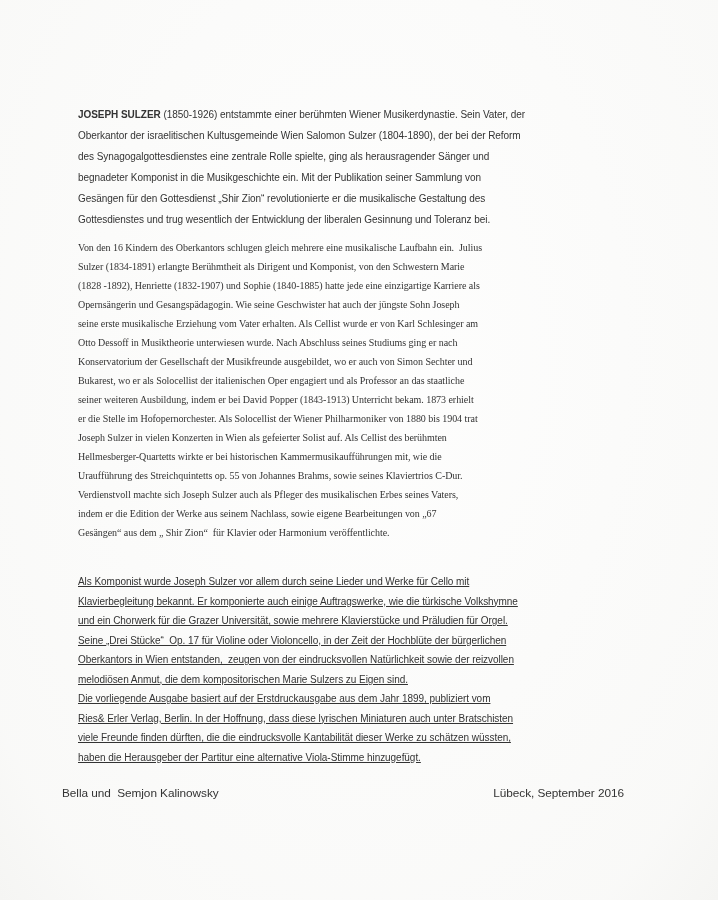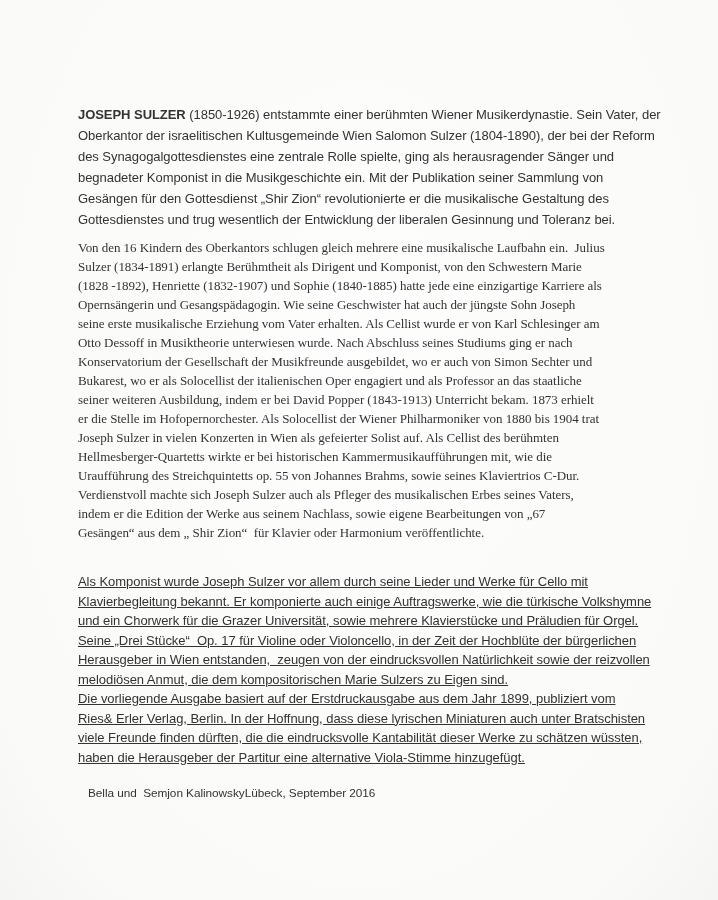--- a/index.html
+++ b/index.html
@@ -24,41 +24,42 @@
   }
   .text-column {
     position: absolute;
     left: 78px;
     width: 575px;
   }
   .para {
     position: absolute;
     left: 0;
     width: 100%;
-    font-size: 13px;
+    font-size: 10px;
     letter-spacing: -0.05px;
   }
   .line {
     white-space: pre;
   }
   #para-1 { top: 104px; }
   #para-1 .line { line-height: 21px; }
   #para-2 { top: 238px; font-family: Liberation Serif, serif; }
   #para-2 .line { line-height: 19px; }
   #para-3 { top: 572px; }
   #para-3 .line { line-height: 19.5px; text-decoration: underline; }
   .lead-bold {
     font-weight: 700;
   }
   .footer-row {
     position: absolute;
     top: 786px;
-    left: 88px;
+    left: 62px;
     width: 562px;
     display: flex;
+    justify-content: space-between;
     font-size: 11.8px;
     letter-spacing: -0.05px;
     white-space: pre;
   }
 </style>
 </head>
 <body>
 
 <div class="scan-surface"></div>
 
@@ -90,21 +91,21 @@
     <div class="line">Verdienstvoll machte sich Joseph Sulzer auch als Pfleger des musikalischen Erbes seines Vaters,</div>
     <div class="line">indem er die Edition der Werke aus seinem Nachlass, sowie eigene Bearbeitungen von „67</div>
     <div class="line">Gesängen“ aus dem „ Shir Zion“  für Klavier oder Harmonium veröffentlichte.</div>
   </div>
 
   <div class="para" id="para-3">
     <div class="line">Als Komponist wurde Joseph Sulzer vor allem durch seine Lieder und Werke für Cello mit</div>
     <div class="line">Klavierbegleitung bekannt. Er komponierte auch einige Auftragswerke, wie die türkische Volkshymne</div>
     <div class="line">und ein Chorwerk für die Grazer Universität, sowie mehrere Klavierstücke und Präludien für Orgel.</div>
     <div class="line">Seine „Drei Stücke“  Op. 17 für Violine oder Violoncello, in der Zeit der Hochblüte der bürgerlichen</div>
-    <div class="line">Herausgeber in Wien entstanden,  zeugen von der eindrucksvollen Natürlichkeit sowie der reizvollen</div>
+    <div class="line">Oberkantors in Wien entstanden,  zeugen von der eindrucksvollen Natürlichkeit sowie der reizvollen</div>
     <div class="line">melodiösen Anmut, die dem kompositorischen Marie Sulzers zu Eigen sind.</div>
     <div class="line">Die vorliegende Ausgabe basiert auf der Erstdruckausgabe aus dem Jahr 1899, publiziert vom</div>
     <div class="line">Ries&amp; Erler Verlag, Berlin. In der Hoffnung, dass diese lyrischen Miniaturen auch unter Bratschisten</div>
     <div class="line">viele Freunde finden dürften, die die eindrucksvolle Kantabilität dieser Werke zu schätzen wüssten,</div>
     <div class="line">haben die Herausgeber der Partitur eine alternative Viola-Stimme hinzugefügt.</div>
   </div>
 
 </div>
 
 <div class="footer-row">

